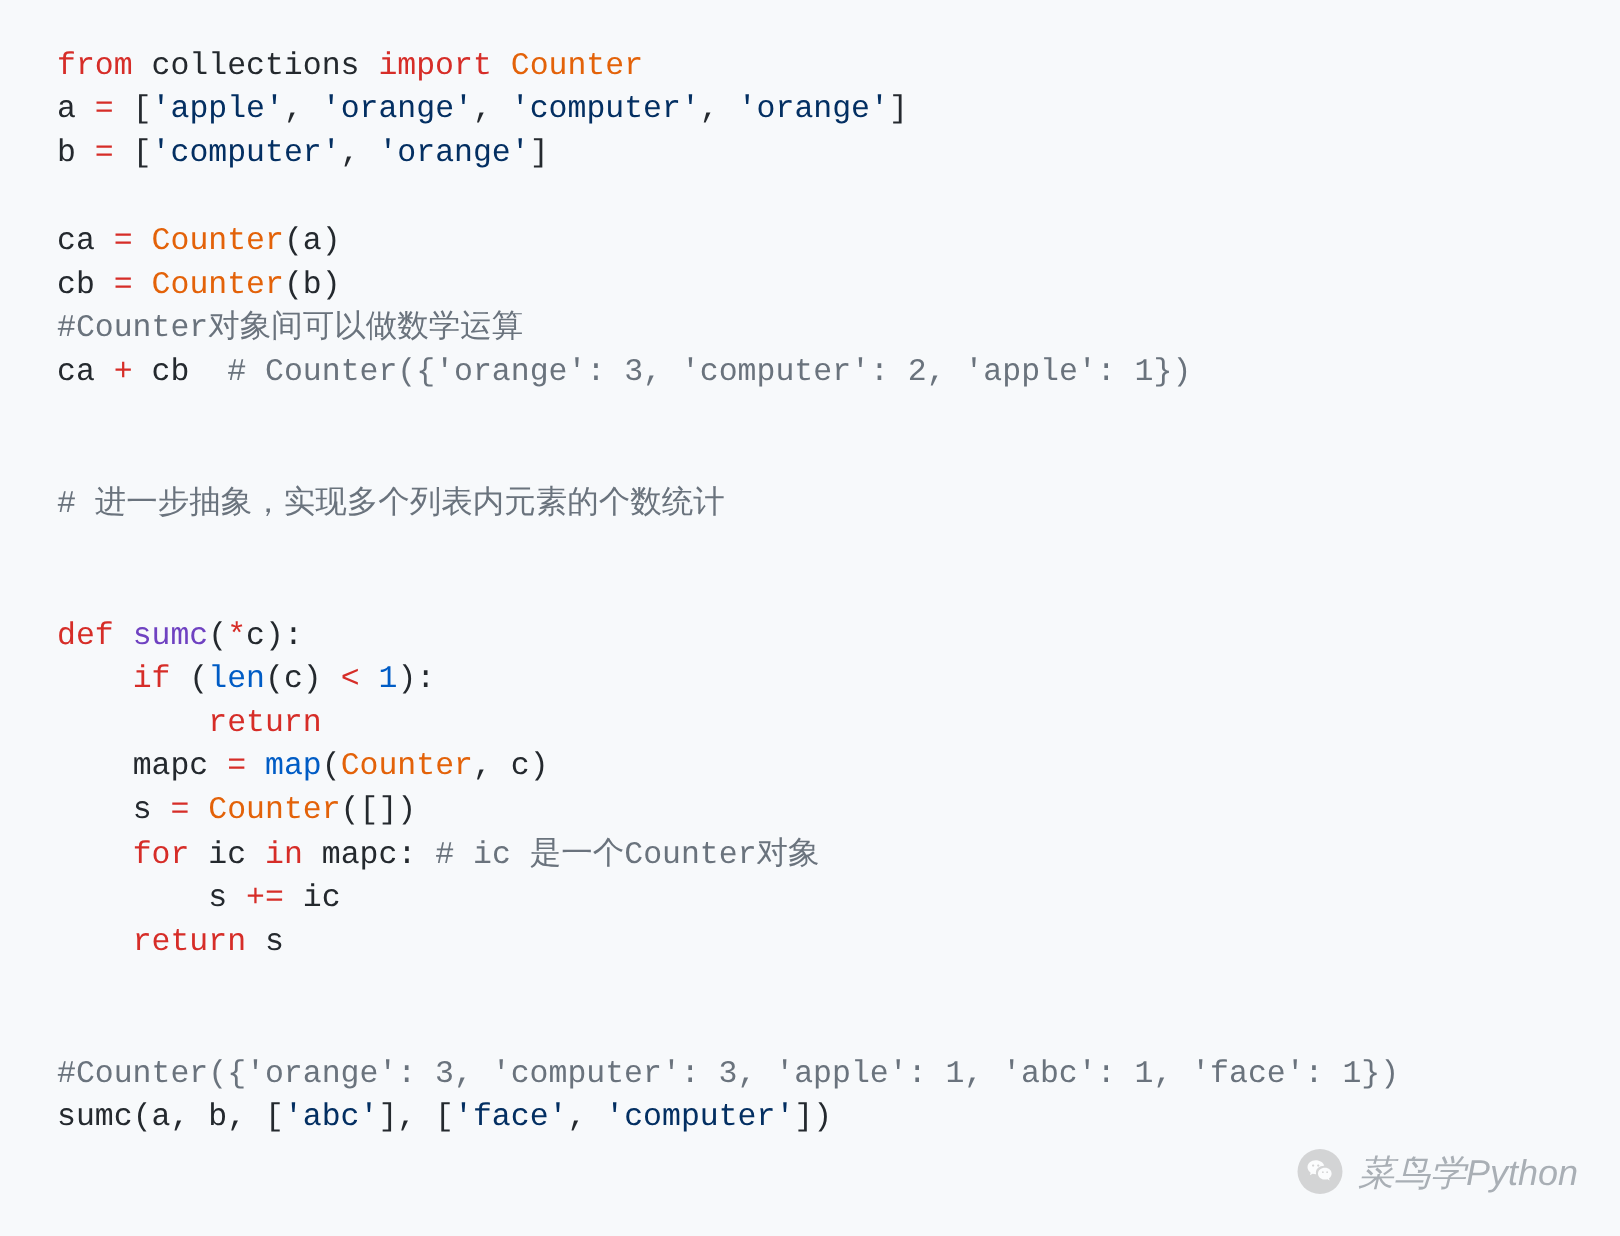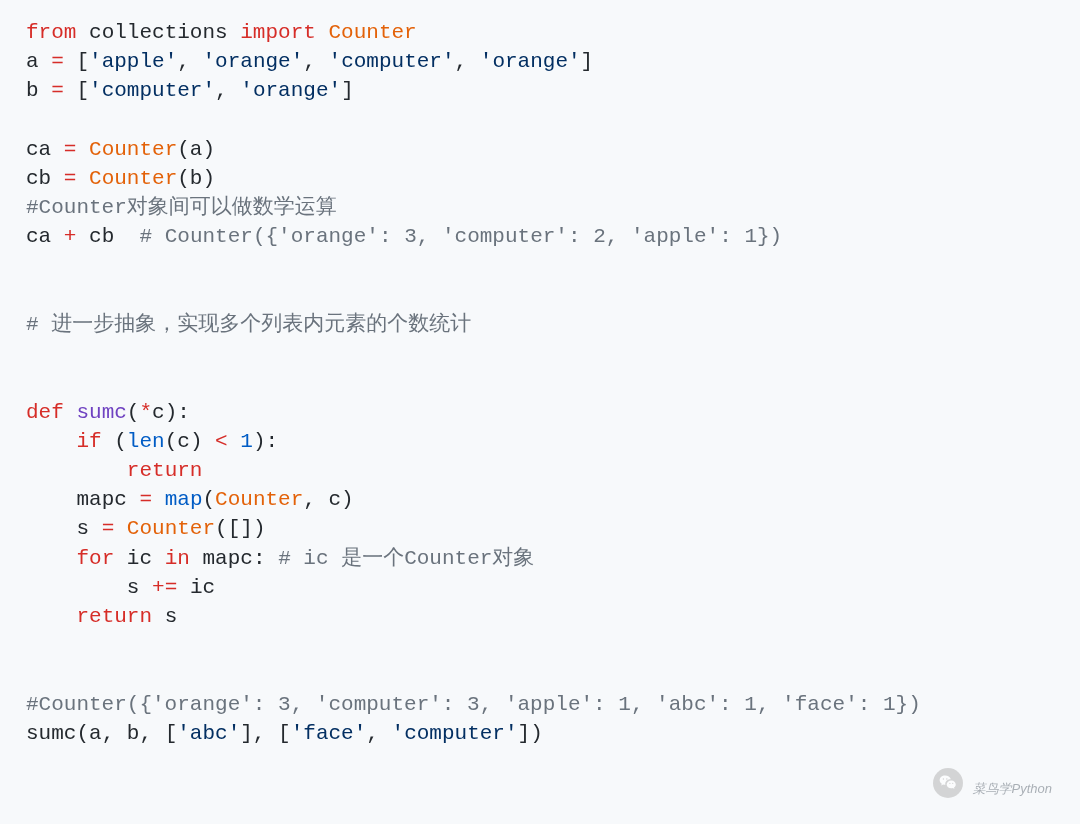--- a/index.html
+++ b/index.html
@@ -4,21 +4,21 @@
 <style>
   html, body {
     margin: 0;
     padding: 0;
     width: 1080px;
     height: 824px;
     background: #f7f9fb;
     overflow: hidden;
   }
   pre.code {
-    margin: 4px;
+    margin: 16px;
     padding: 14px 22px;
     font-family: "SFMono-Regular", Consolas, "Liberation Mono", Menlo, "DejaVu Sans Mono", monospace;
     font-size: 21px;
     line-height: 29.2px;
     color: #6a737d;
     white-space: pre;
   }
   .tok-kw      { color: #d62d28; }
   .tok-def     { color: #6f42c1; }
   .tok-name    { color: #24292e; }
@@ -28,26 +28,26 @@
   .tok-str     { color: #032f62; }
   .tok-builtin { color: #005cc5; }
   .tok-class   { color: #e36209; }
   .tok-comment { color: #6a737d; }
 
   .watermark {
     position: absolute;
     right: 28px;
     bottom: 26px;
     display: flex;
-    align-items: flex-end;
+    align-items: flex-start;
     gap: 10px;
     opacity: 0.55;
     color: #6a737d;
     font-family: "PingFang SC", "Microsoft YaHei", sans-serif;
-    font-size: 13px;
+    font-size: 24px;
     font-style: italic;
     pointer-events: none;
   }
   .watermark .logo {
     width: 30px;
     height: 30px;
     border-radius: 50%;
     background: #b7b7b7;
     display: flex;
     align-items: center;

